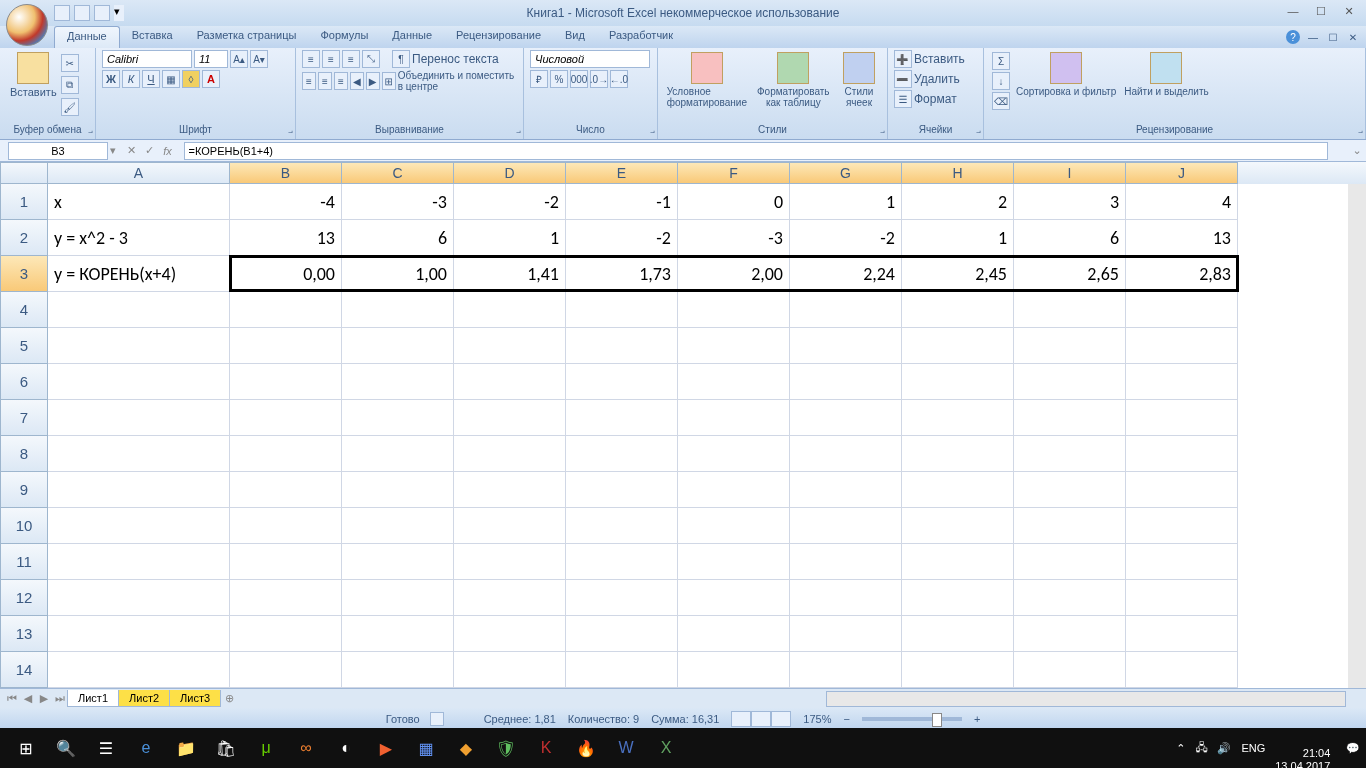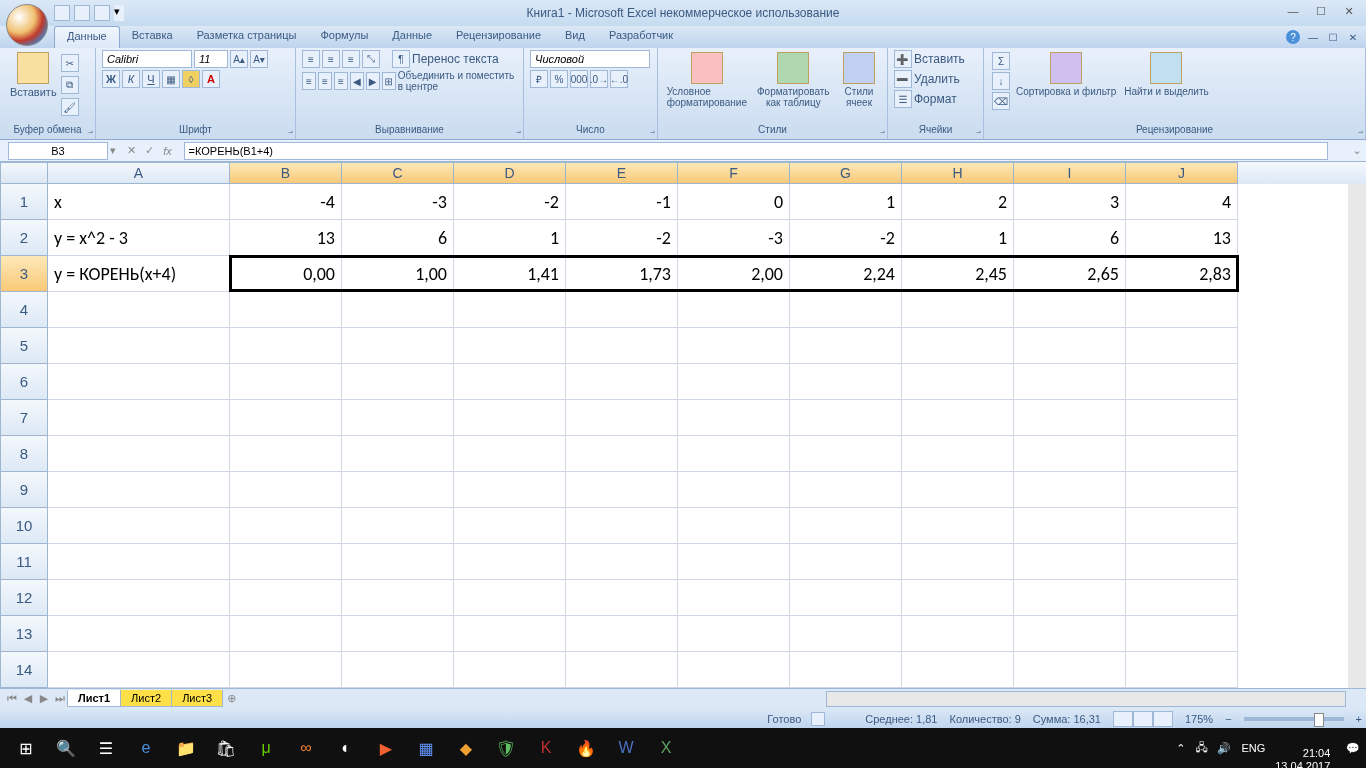--- a/index.html
+++ b/index.html
@@ -57,25 +57,25 @@
 .cell.w-a { width:182px; justify-content:flex-start; }
 .cell.w-def { width:112px; justify-content:flex-end; }
 .selection-box { position:absolute; border:3px solid #000; pointer-events:none; }
 .vscroll { position:absolute; right:0; top:22px; bottom:0; width:18px; background:#e8e8e8; }
 
 
 .sheetbar { height:20px; background:#dce8f5; display:flex; align-items:center; border-top:1px solid #a0b8d8; }
 .nav-btns span { width:16px; height:16px; display:flex; align-items:center; justify-content:center; color:#888; }
 .nav-btns { display:flex; margin-left:4px; }
 .sheet-tab { padding:2px 10px; background:#fff; border:1px solid #a0b8d8; border-top:none; font-size:11px; margin-left:-1px; }
-.sheet-tab.active { background:#fff; font-weight:bold; }
+.sheet-tab.active { background:#fff; font-weight:normal; }
 .sheet-tab:not(.active) { background:#fde047; }
 
 
-.status { height:22px; background:linear-gradient(#dbe8f6,#bed4ee); display:flex; align-items:center; justify-content:flex-end; padding:0 4px; color:#3b5a82; }
+.status { height:22px; background:linear-gradient(#dbe8f6,#bed4ee); display:flex; align-items:center; justify-content:center; padding:0 4px; color:#3b5a82; }
 .status-right { display:flex; gap:12px; align-items:center;margin-left:40px; }
 .view-btns { display:flex; }
 .view-btns span { width:20px; height:16px; border:1px solid #a0b8d8; background:#e8f0fb; }
 .zoom-slider { width:100px; height:4px; background:#a0b8d8; position:relative; }
 .zoom-slider::after { content:""; position:absolute; width:8px; height:12px; background:#fff; border:1px solid #888; left:70%; top:-4px; }
 
 
 .taskbar { position:absolute; bottom:0; left:0; right:0; height:40px; background:#101010; display:flex; align-items:center; padding:0 6px; }
 .taskbar .ticon { width:40px; height:40px; display:flex; align-items:center; justify-content:center; font-size:16px; color:#fff; }
 .tray { margin-left:auto; display:flex; align-items:center; gap:10px; color:#fff; font-size:11px; }

